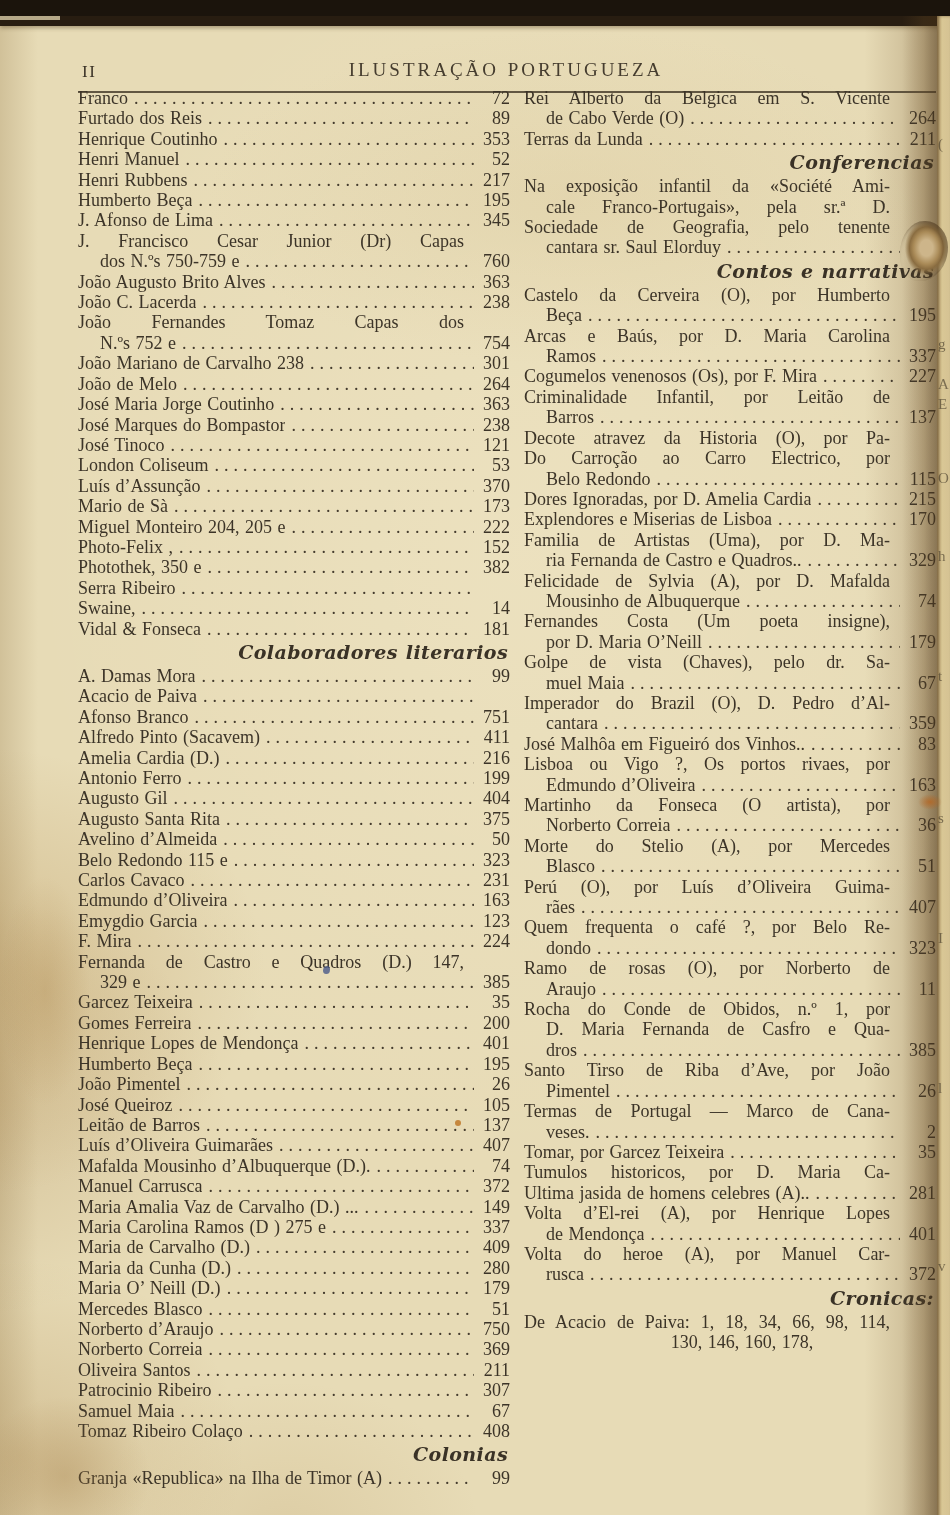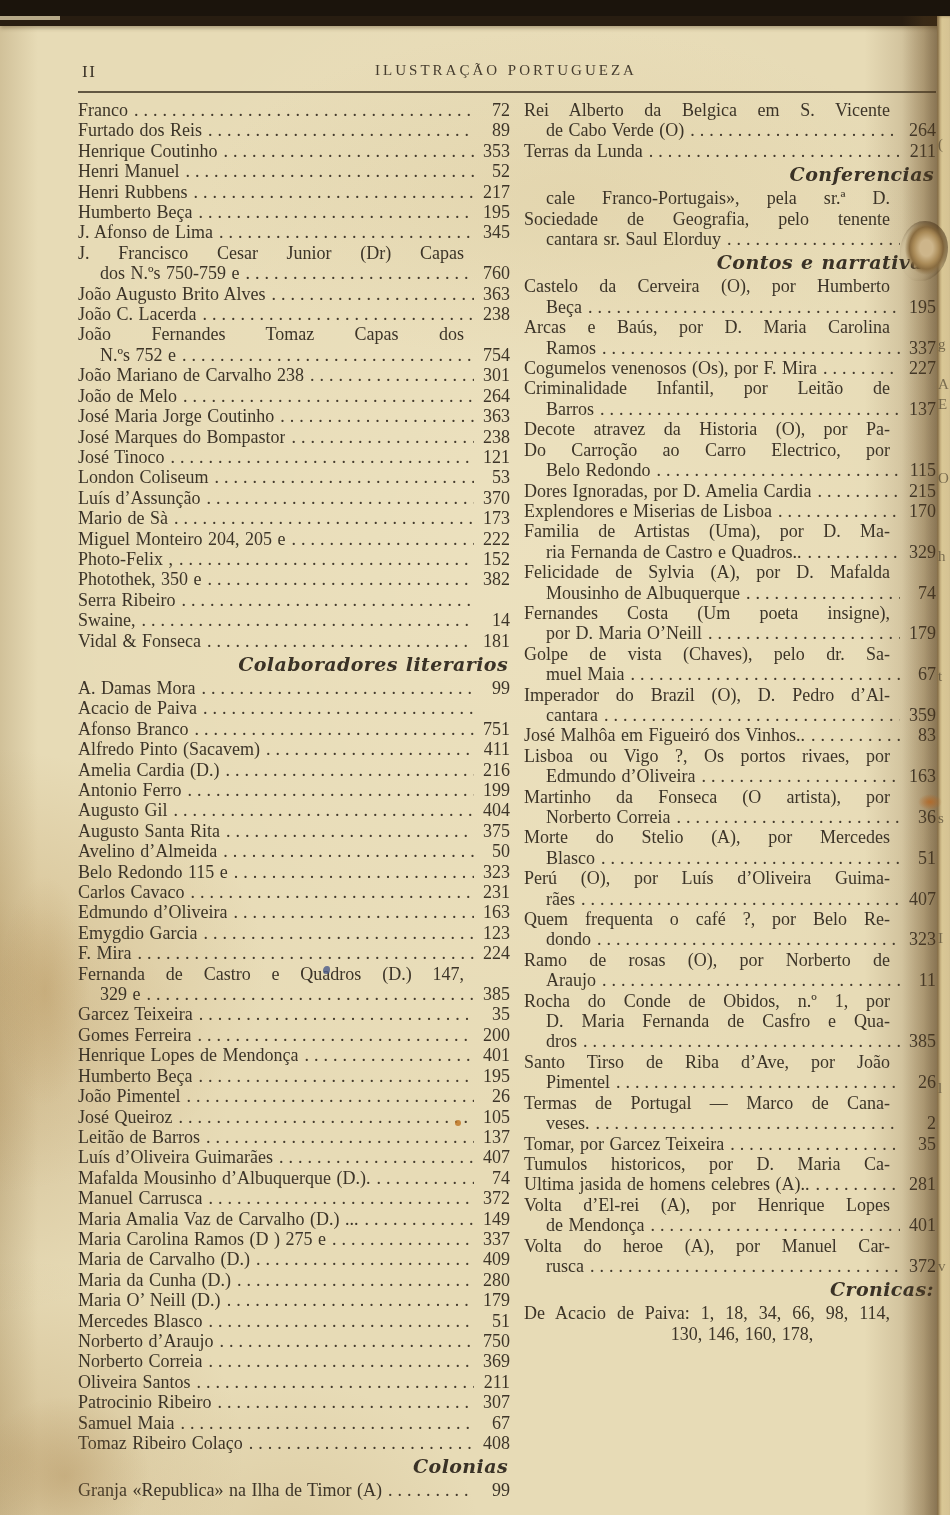--- a/index.html
+++ b/index.html
@@ -22,24 +22,24 @@
       radial-gradient(520px 240px at 60% 12%, rgba(210,190,140,.25), rgba(210,190,140,0) 70%),
       radial-gradient(700px 900px at 55% 35%, rgba(255,248,225,.20), rgba(255,248,225,0) 70%),
       linear-gradient(to right, rgba(130,100,50,.22), rgba(130,100,50,0) 4%, rgba(130,100,50,0) 91%, rgba(110,80,40,.30) 98%),
       var(--paper);
     margin-top: 16px;
   }
   .top-edge{position:absolute;top:0;left:0;right:0;height:10px;background:var(--edge_dark);box-shadow:0 2px 4px rgba(90,70,40,.45);}
   .top-notch{position:absolute;top:0;left:0;width:60px;height:4px;background:#d9cda8;opacity:.8;}
 
   .header-pagenum{position:absolute;top:46px;left:82px;font-size:17px;letter-spacing:1.5px;}
-  .header-title{position:absolute;top:44px;left:78px;width:856px;text-align:center;font-size:15px;letter-spacing:3px;color:#46three;color:#463d2f;}
+  .header-title{position:absolute;top:44px;left:78px;width:856px;text-align:center;font-size:19px;letter-spacing:3px;color:#46three;color:#463d2f;}
   .header-rule{position:absolute;top:75px;left:78px;width:858px;height:2px;background:rgba(74,63,46,.85);}
 
-  .columns{position:absolute;top:84px;left:78px;width:858px;display:flex;}
+  .columns{position:absolute;top:72px;left:78px;width:858px;display:flex;}
   .col{min-width:0;}
   .col-left{width:432px;}
   .col-gap{width:14px;flex:0 0 14px;}
   .col-right{flex:1;}
 
   .entry{margin:0;}
   .line{display:flex;align-items:baseline;}
   .nm{white-space:nowrap;flex:0 1 auto;overflow:hidden;}
   .dots{flex:1 1 10px;overflow:hidden;white-space:nowrap;margin:0 2px 0 6px;color:#45three;color:#453c2e;}
   .dots::after{content:"..........................................................";letter-spacing:5px;}
@@ -543,20 +543,21 @@
         </div>
         <div class="entry">
           <div class="line">
             <span class="nm">Terras da Lunda</span>
             <span class="dots"></span>
             <span class="pg">211</span>
           </div>
         </div>
         <div class="section-heading">Conferencias</div>
         <div class="entry">
+          <div class="line plain">Na exposição infantil da «Société Ami-</div>
           <div class="line indent plain">cale Franco-Portugais», pela sr.ª D.</div>
         </div>
         <div class="entry">
           <div class="line plain">Sociedade de Geografia, pelo tenente</div>
           <div class="line indent">
             <span class="nm">cantara sr. Saul Elorduy</span>
             <span class="dots"></span>
             <span class="pg">94</span>
           </div>
         </div>

